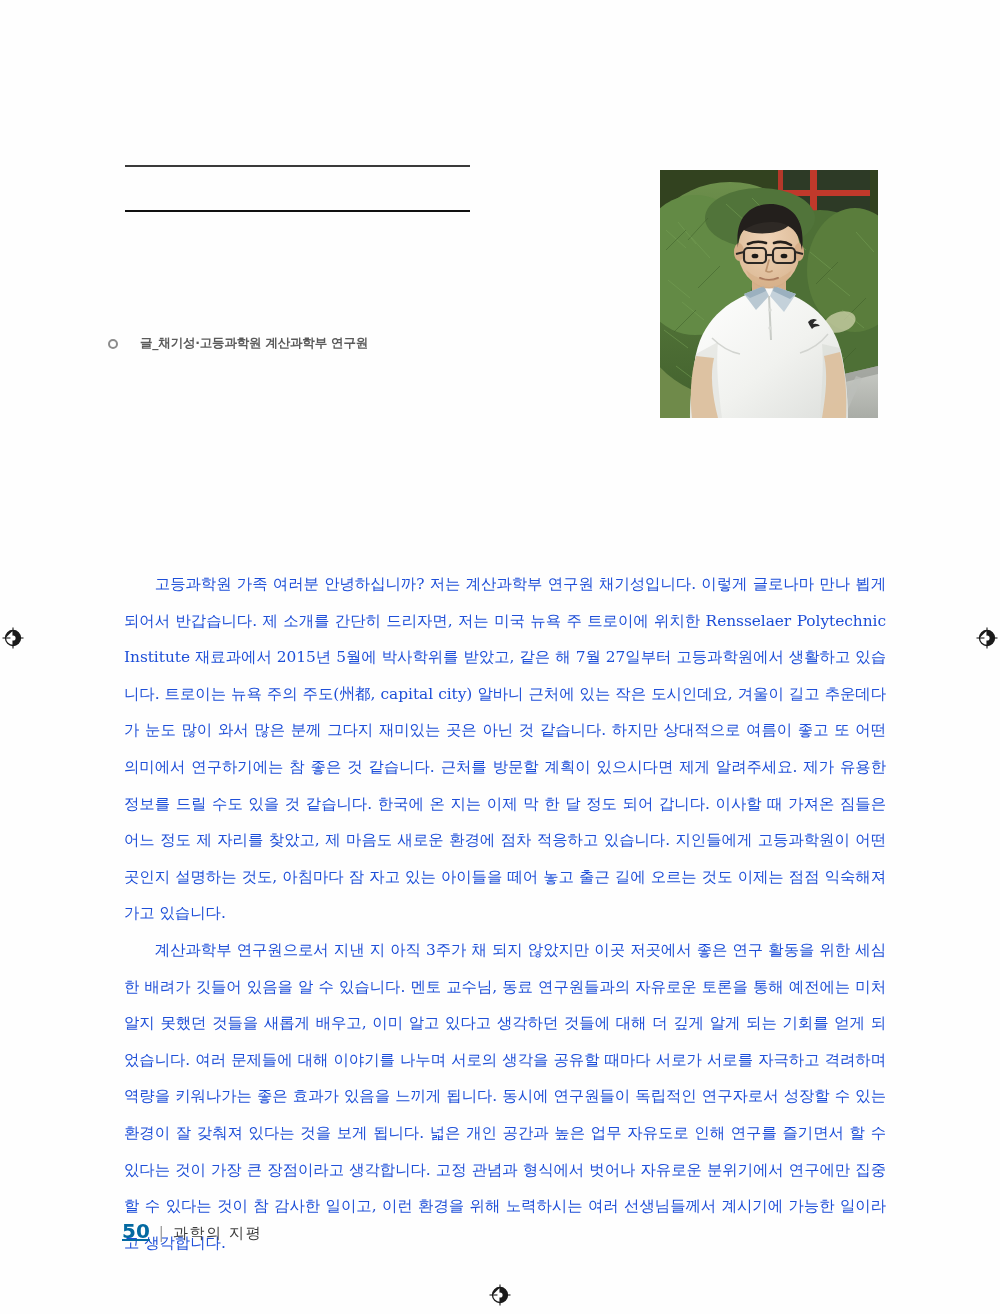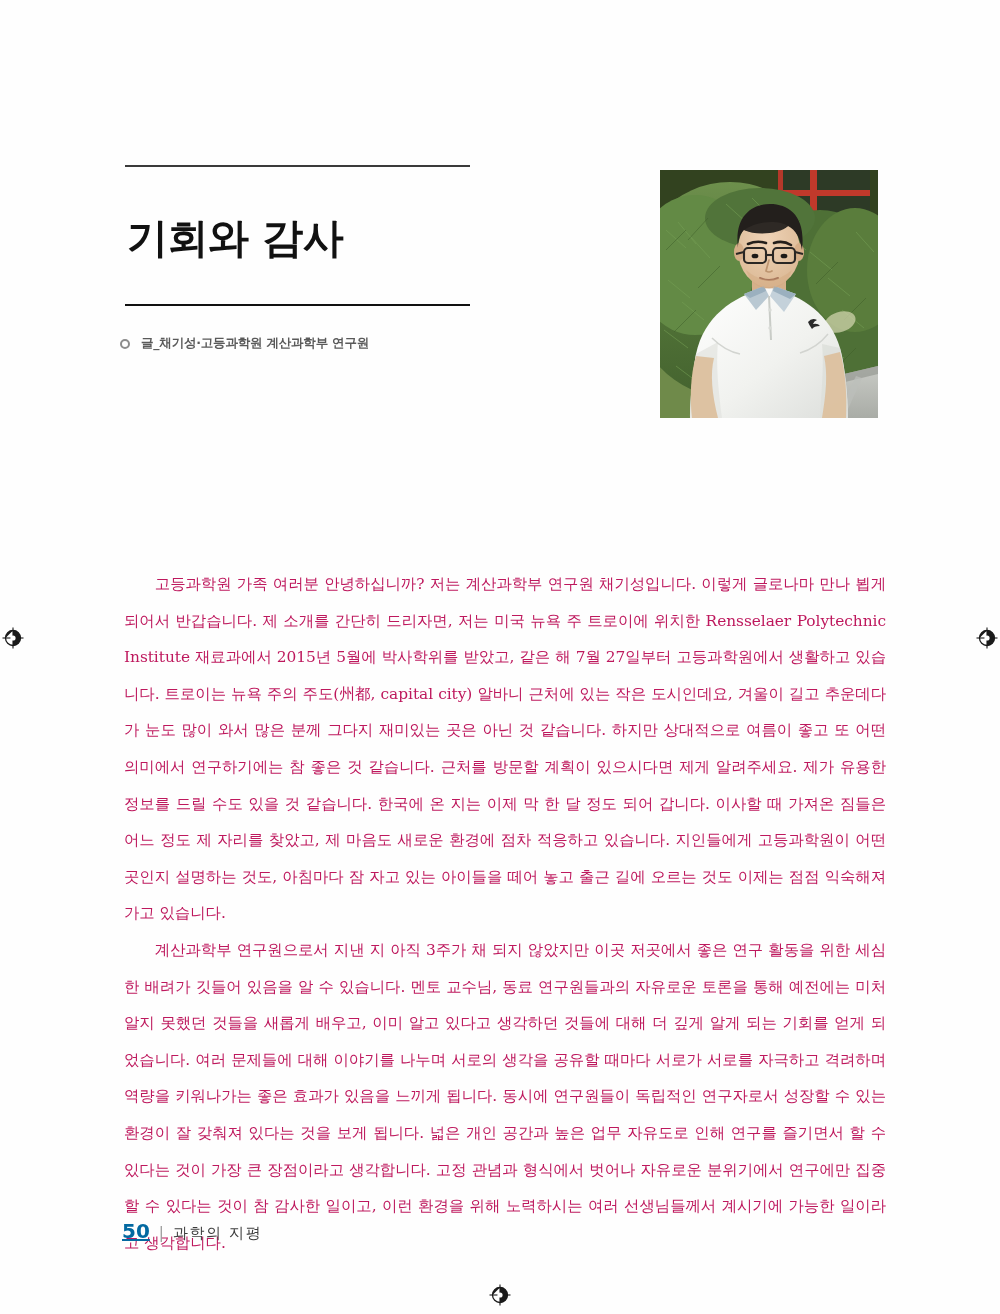--- a/index.html
+++ b/index.html
@@ -61,25 +61,25 @@
   .rule-bottom {
     width: 345px;
     height: 0;
     border-top: 2.5px solid #111111;
     margin-top: 43px;
   }
 
   
   .byline {
     position: absolute;
-    left: 120px;
+    left: 108px;
     top: 335px;
     display: flex;
     align-items: center;
-    gap: 11px;
+    gap: 22px;
     font-size: 12.5px;
     font-weight: 600;
     color: #5a5a5a;
     letter-spacing: -0.2px;
     white-space: nowrap;
   }
   .byline-bullet {
     display: inline-block;
     width: 10px;
     height: 10px;
@@ -108,21 +108,21 @@
     top: 566px;
     width: 762px;
   }
   .body-copy p {
     margin: 0;
     font-family: "DejaVu Serif", "Liberation Serif", serif;
     font-size: 15.4px;
     line-height: 36.6px;
     text-align: justify;
     text-justify: inter-character;
-    color: #be185d;
+    color: #1d4ed8;
     text-indent: 2em;
     word-break: break-all;
     letter-spacing: -0.05px;
   }
   .body-copy p + p { margin-top: 0; }
 
   
   .footer {
     position: absolute;
     left: 122px;
@@ -185,21 +185,20 @@
       <path d="M11 11 m0,-7.5 a7.5,7.5 0 0 1 0,15 z" fill="#1a1a1a"></path>
       <path d="M11 11 m-7.5,0 a7.5,7.5 0 0 1 7.5,-7.5 z" fill="#1a1a1a"></path>
       <line x1="11" y1="0.5" x2="11" y2="21.5" stroke="#1a1a1a" stroke-width="1.1"></line>
       <line x1="0.5" y1="11" x2="21.5" y2="11" stroke="#1a1a1a" stroke-width="1.1"></line>
       <circle cx="11" cy="11" r="2.6" fill="#ffffff"></circle>
     </svg>
   </div>
 
   <div class="title-block">
     <div class="rule-top"></div>
-    <h1 class="title-text">기회와 감사</h1>
     <div class="rule-bottom"></div>
   </div>
 
   <div class="byline">
     <span class="byline-bullet"></span>
     <span>글_채기성·고등과학원 계산과학부 연구원</span>
   </div>
 
   <div class="portrait">
     <svg viewBox="0 0 218 248" preserveAspectRatio="xMidYMid slice">

